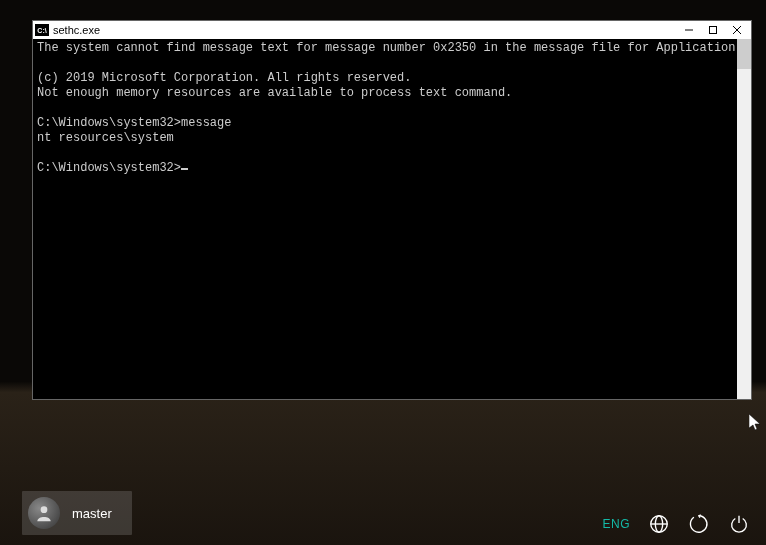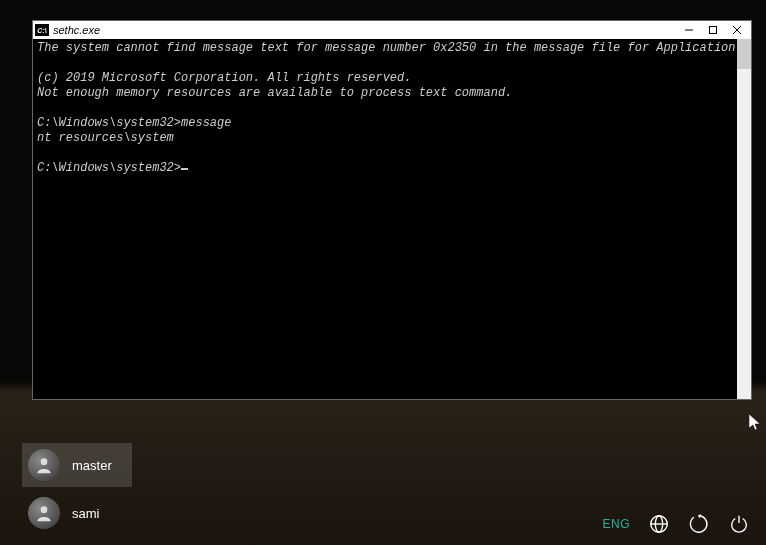--- a/index.html
+++ b/index.html
@@ -19,21 +19,20 @@
     .terminal-window {
       position: absolute;
       left: 32px;
       top: 20px;
       width: 720px;
       height: 380px;
       background: #fdba74;
       border: 1px solid #666;
       display: flex;
       flex-direction: column;
-      font-style: italic;
     }
     .title-bar {
       height: 18px;
       background: #fff;
       display: flex;
       align-items: center;
       padding: 0 2px;
       font-size: 11px;
       color: #000;
     }
@@ -204,29 +203,20 @@
 <div class="user-list">
   <div class="user-item selected">
     <span class="avatar">
       <svg viewBox="0 0 24 24">
           <circle cx="12" cy="8" r="4" fill="#ddd"></circle>
           <path d="M4 22 C4 15, 20 15, 20 22" fill="#ddd"></path>
         </svg>
     </span>
     <span>master</span>
   </div>
-  <div class="user-item">
-    <span class="avatar">
-      <svg viewBox="0 0 24 24">
-          <circle cx="12" cy="8" r="4" fill="#ddd"></circle>
-          <path d="M4 22 C4 15, 20 15, 20 22" fill="#ddd"></path>
-        </svg>
-    </span>
-    <span>sami</span>
-  </div>
 </div>
 
 <div class="bottom-right">
   <span class="lang-label">ENG</span>
   <span class="sys-icon">
     <svg viewBox="0 0 24 24">
         <circle cx="12" cy="12" r="9"></circle>
         <ellipse cx="12" cy="12" rx="4" ry="9"></ellipse>
         <line x1="3" y1="12" x2="21" y2="12"></line>
       </svg>

